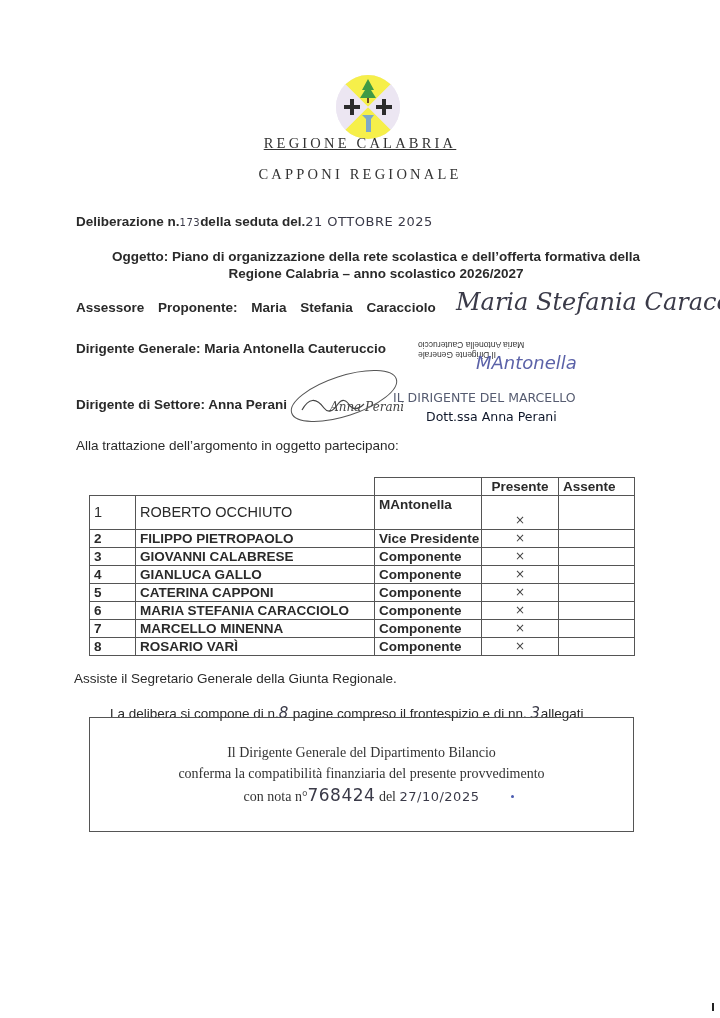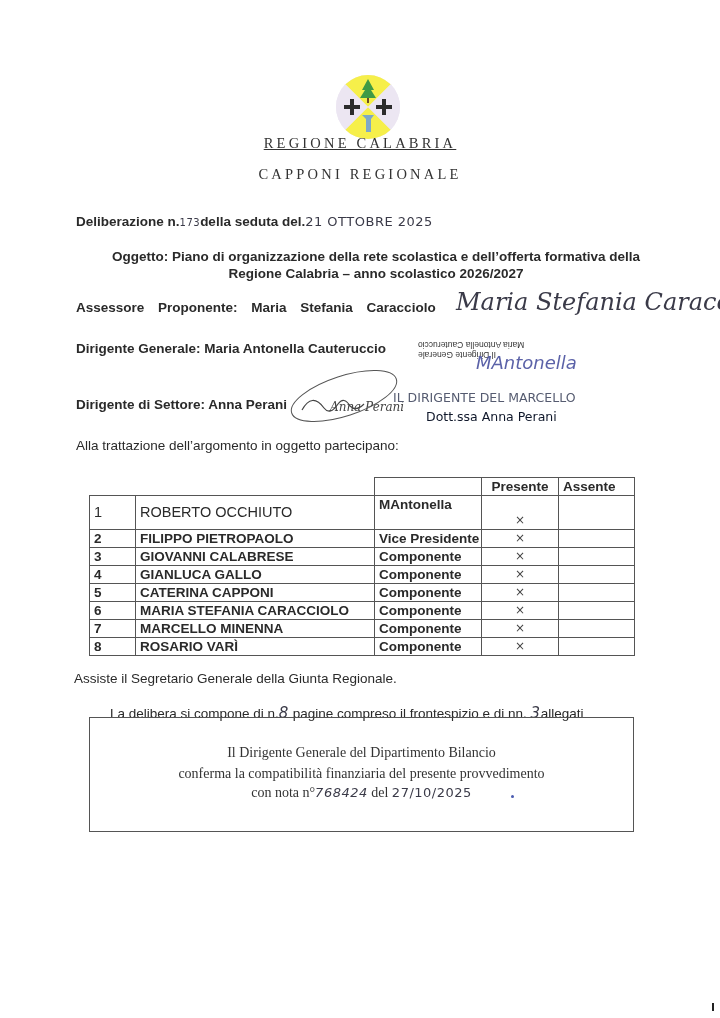--- a/index.html
+++ b/index.html
@@ -178,18 +178,18 @@
 <div class="abs line" style="left:74px; top:671px; font-size:13.5px;">Assiste il Segretario Generale della Giunta Regionale.</div>
 
 <div class="abs line" style="left:74px; top:704px; font-size:13.5px;margin-left:36px;">
   <span>La delibera si compone di n.</span><span class="hand" style="font-size:15px; font-style:italic;">8</span> <span>pagine compreso il frontespizio e di nn.</span> <span class="hand" style="font-size:15px; font-style:italic;">3</span><span>allegati</span>
 </div>
 
 <div class="abs boxed">
   <div class="boxtext" style="top:27px;">Il Dirigente Generale del Dipartimento Bilancio</div>
   <div class="boxtext" style="top:48px;">conferma la compatibilità finanziaria del presente provvedimento</div>
   <div class="boxtext" style="top:67px;">
-    <span>con nota n°</span><span class="hand" style="font-size:13px;font-style:italic;">768424</span><span> del </span><span class="hand" style="font-size:13px;">27/10/2025</span>
+    <span>con nota n°</span><span class="hand" style="font-size:17px;">768424</span><span> del </span><span class="hand" style="font-size:13px;">27/10/2025</span>
   </div>
   <div class="abs dot" style="left:421px; top:77px;"></div>
 </div>
 
 <div class="abs mark"></div>
 
 </body></html>

